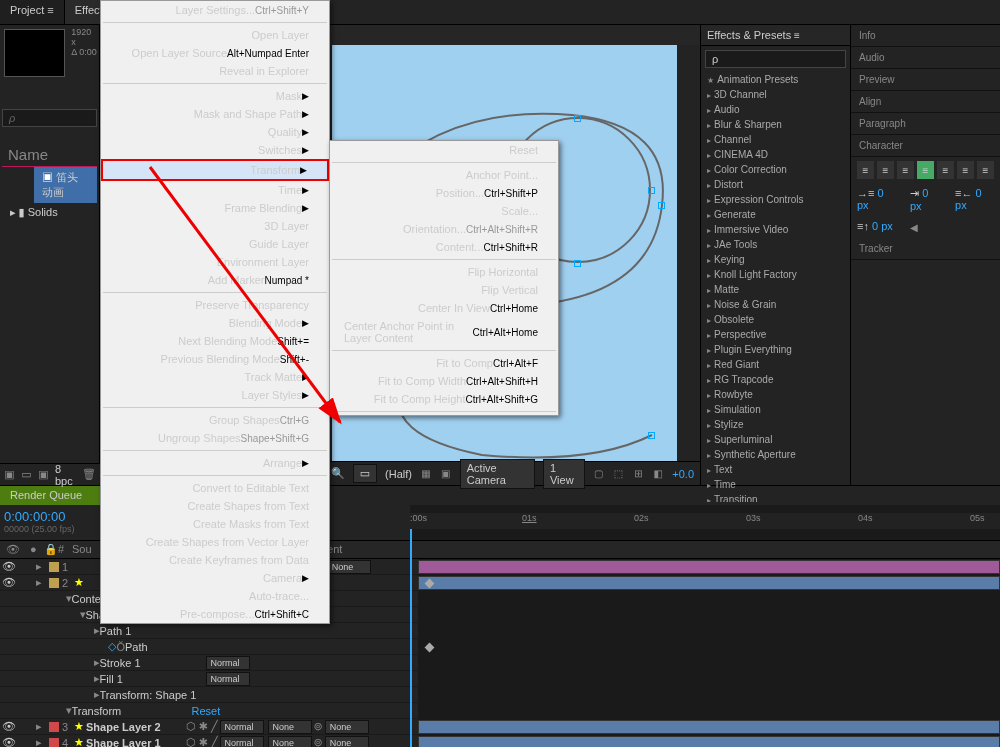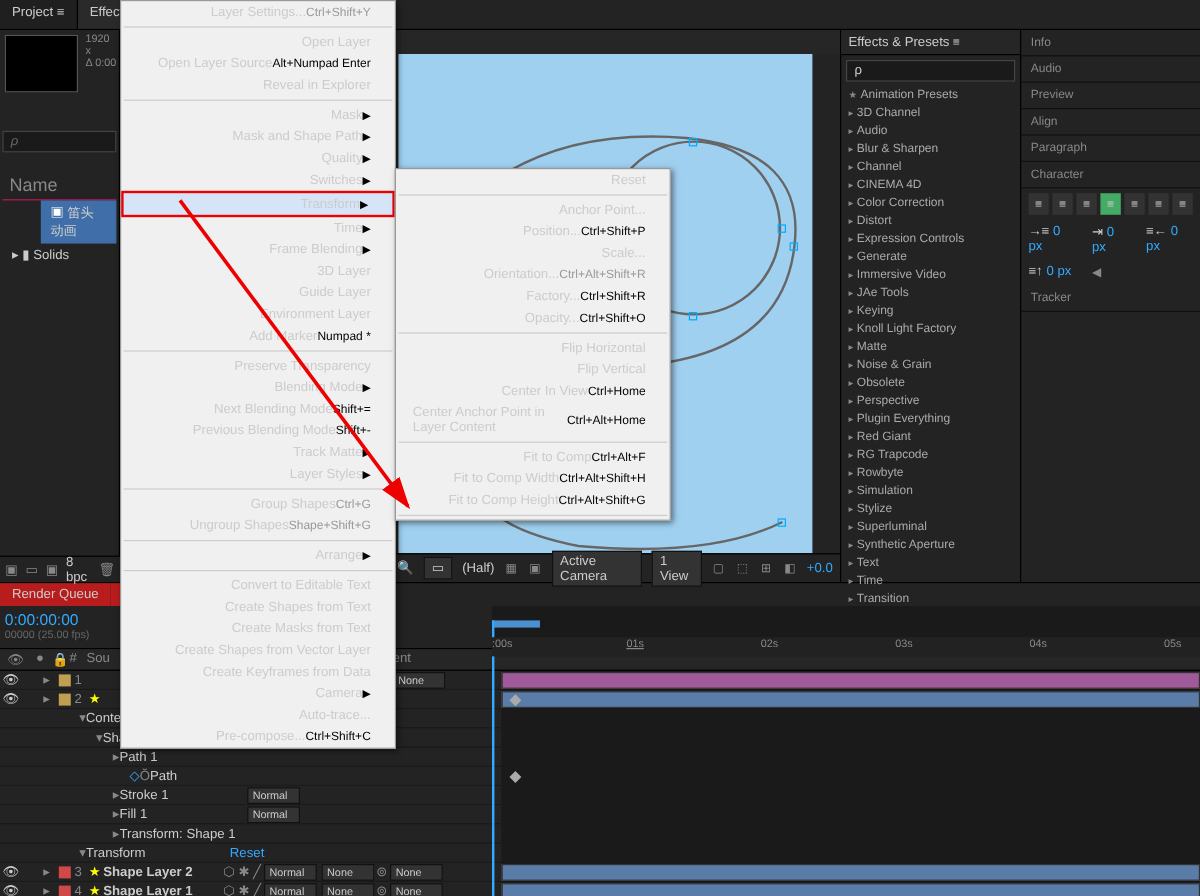--- a/index.html
+++ b/index.html
@@ -50,33 +50,33 @@
 
 .far-right { width: 150px; background: #232323; border-left: 1px solid #000; }
 .fr-panel { padding: 5px 8px; border-bottom: 1px solid #111; font-size: 10px; color:#888;}
 .para-row { display: flex; gap: 3px; padding: 4px 6px; }
 .para-btn { width: 18px; height: 18px; background: #333; display: flex; align-items: center; justify-content: center; font-size: 10px;}
 .para-btn.sel { background: #4a6; }
 .para-fields { display: flex; gap: 14px; padding: 4px 6px; font-size: 10px; }
 .para-field { color: #3af; }
 
 .render-row { height: 20px; background: #232323; display: flex; border-top: 1px solid #000; }
-.render-tab { padding: 3px 10px; background: #b91c1c; }
+.render-tab { padding: 3px 10px; background: #4d7c0f; }
 
 .timeline { height: 262px; background: #1a1a1a; display: flex; flex-direction: column; }
 .tl-header { height: 36px; display: flex; border-bottom: 1px solid #000; background:#232323;}
 .tl-time-box { width: 100px; padding: 4px; }
 .tl-timecode { color: #3af; font-size: 13px; }
 .tl-fps { color: #666; font-size: 9px; }
 .tl-search-col { width: 60px; display:flex; align-items:center;}
 .tl-search { background: #1a1a1a; border: 1px solid #444; padding: 2px 4px; width: 60px; color:#888; font-style:italic;}
 .tl-icons { flex: 0 0 250px; display: flex; align-items: center; gap: 6px; padding: 0 6px; }
 .tl-icon{width:14px;height:14px;color:#888; display:inline-flex;align-items:center;justify-content:center;font-size:10px;}
 .tl-ruler-wrap { flex: 1; position: relative; background: #1a1a1a; }
-.tl-ruler { position: absolute; top: 26px; left: 0; right: 0; height: 16px; background: #222;}
+.tl-ruler { position: absolute; top: 8px; left: 0; right: 0; height: 16px; background: #222;}
 .tl-tick { position: absolute; top: 0; font-size: 9px; color: #888; }
 .tl-work-area{position:absolute; top:12px; left:0; width:40px; height:6px; background:#4a90d0;}
 .tl-playhead{position:absolute; top:12px; left:0; width:2px; height:250px; background:#3af;}
 .tl-cols-header { height: 18px; background: #262626; display: flex; font-size: 10px; border-bottom:1px solid #000;}
 .tlch-cell{padding:2px 6px; color:#888;}
 .tl-body { flex: 1; display: flex; overflow: hidden; }
 .tl-layers { width: 418px; background: #232323; }
 .tl-tracks { flex: 1; background: #1a1a1a; position: relative; }
 .layer-row { height: 16px; display: flex; align-items: center; padding: 0 2px; border-bottom: 1px solid #1a1a1a; font-size:10px;}
 .layer-row.nested { padding-left: 66px; }
@@ -523,26 +523,22 @@
       <span class="cm-shortcut">Ctrl+Shift+P</span>
     </div>
     <div class="cm-item">
       <span>Scale...</span>
     </div>
     <div class="cm-item disabled">
       <span>Orientation...</span>
       <span class="cm-shortcut">Ctrl+Alt+Shift+R</span>
     </div>
     <div class="cm-item">
-      <span>Factory...</span>
+      <span>Content...</span>
       <span class="cm-shortcut">Ctrl+Shift+R</span>
-    </div>
-    <div class="cm-item">
-      <span>Opacity...</span>
-      <span class="cm-shortcut">Ctrl+Shift+O</span>
     </div>
     <div class="cm-sep"></div>
     <div class="cm-item">
       <span>Flip Horizontal</span>
     </div>
     <div class="cm-item">
       <span>Flip Vertical</span>
     </div>
     <div class="cm-item">
       <span>Center In View</span>

